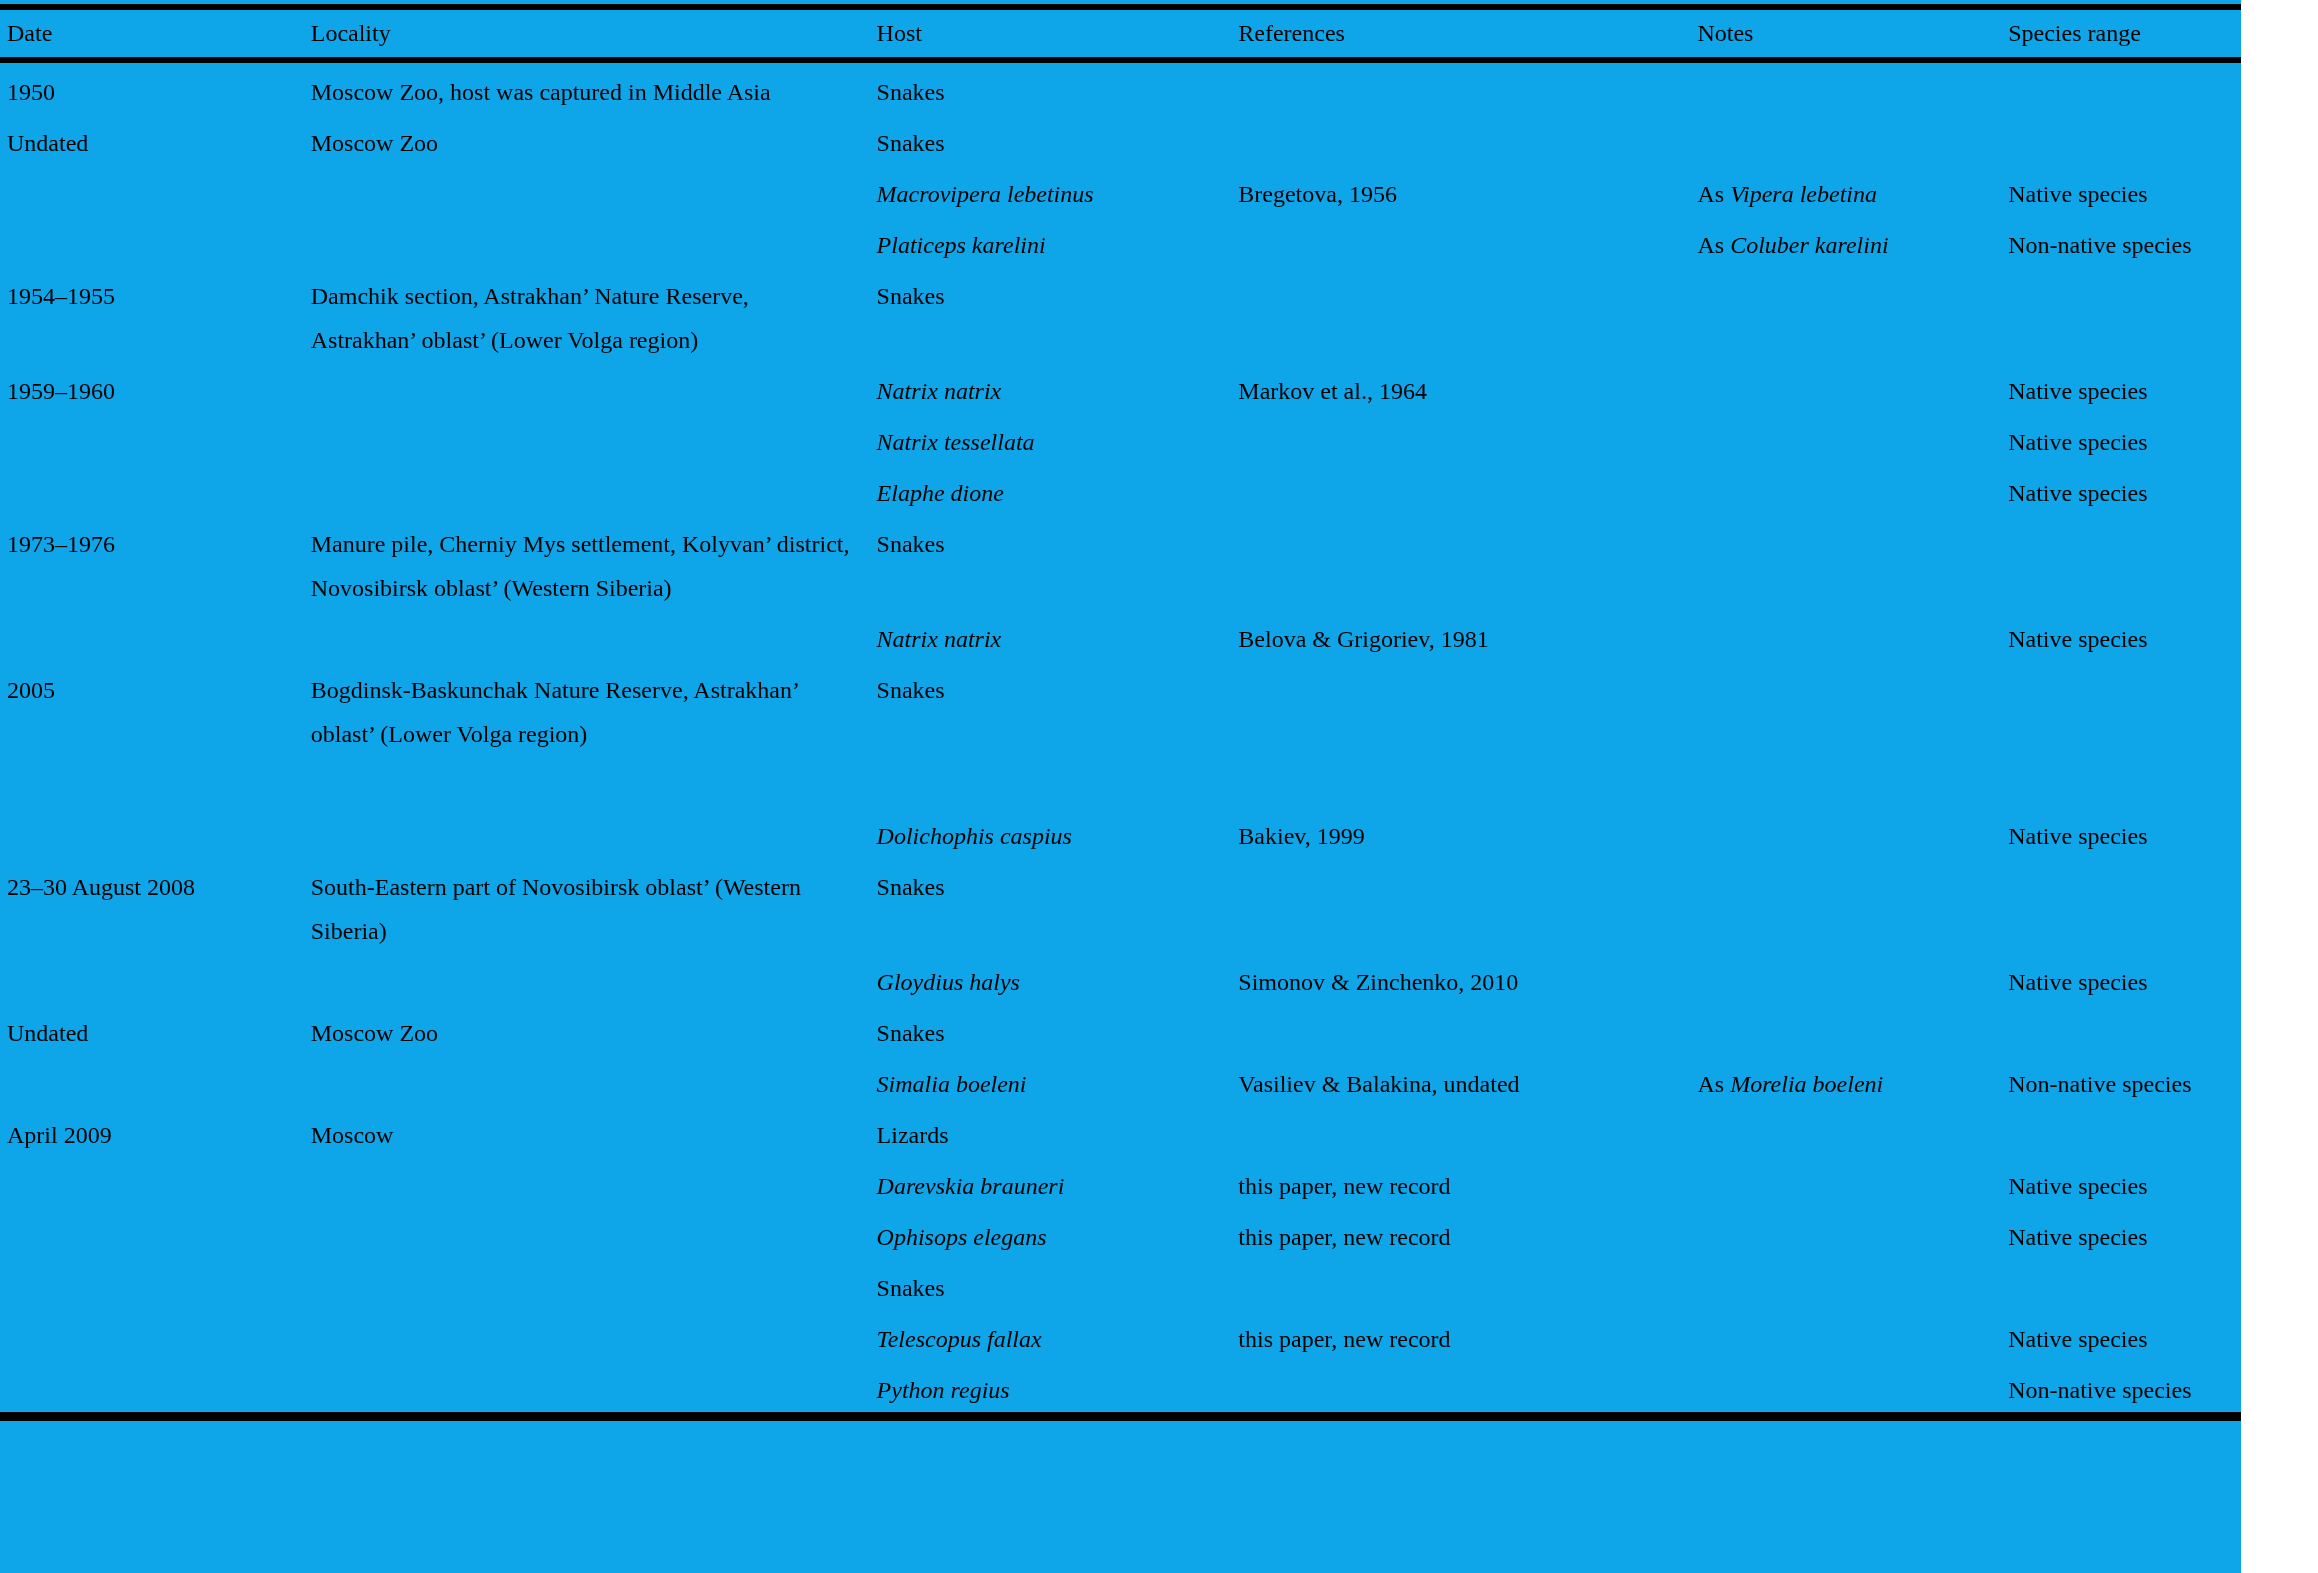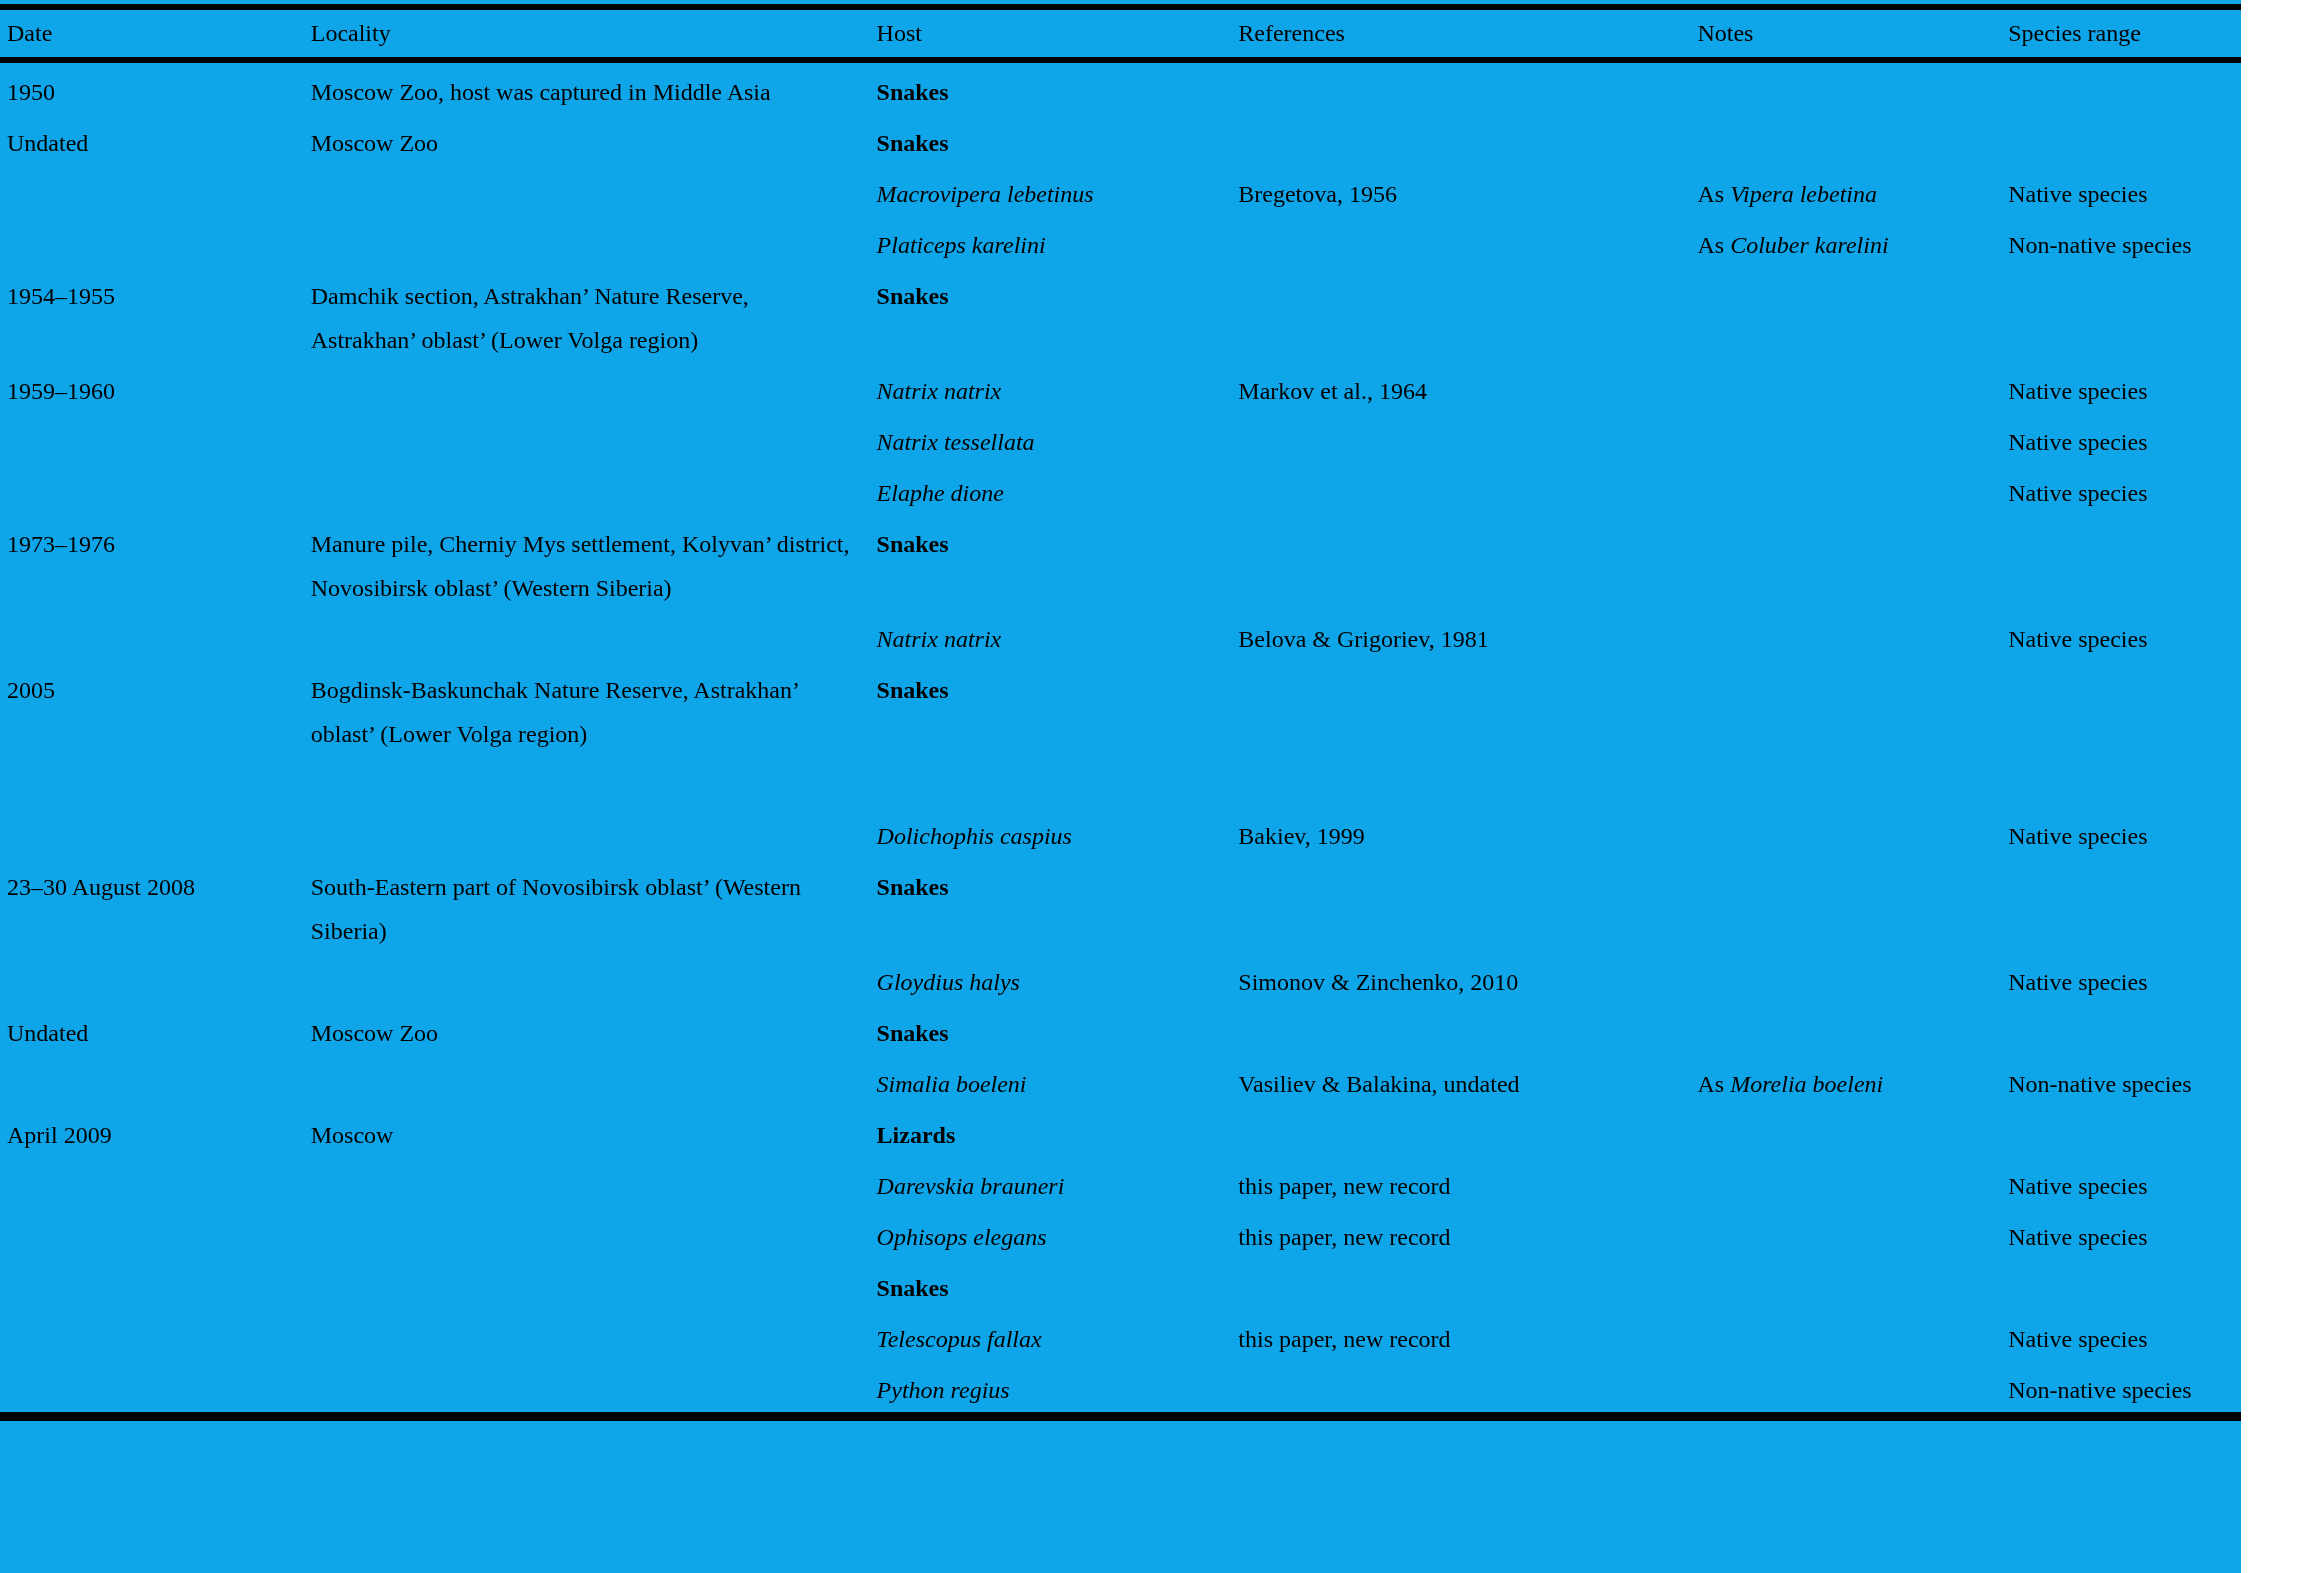--- a/index.html
+++ b/index.html
@@ -33,21 +33,21 @@
   tbody td {
     vertical-align: top;
     text-align: left;
     padding: 7px 21px 0 0;
     line-height: 44px;
     font-size: 24px;
   }
   th.first, td.first { padding-left: 7px; }
   th.last, td.last { padding-right: 9px; }
   tr.gap-after td { padding-bottom: 51px; }
-  .group { font-weight: bold; margin-left: 12px; }
+  .group { font-weight: normal; margin-left: 12px; }
   .taxon { font-style: italic; }
 </style>
 </head>
 <body>
 
 <div class="page">
   <table class="data">
     <colgroup>
       <col style="width:13.4%">
       <col style="width:24.4%">

